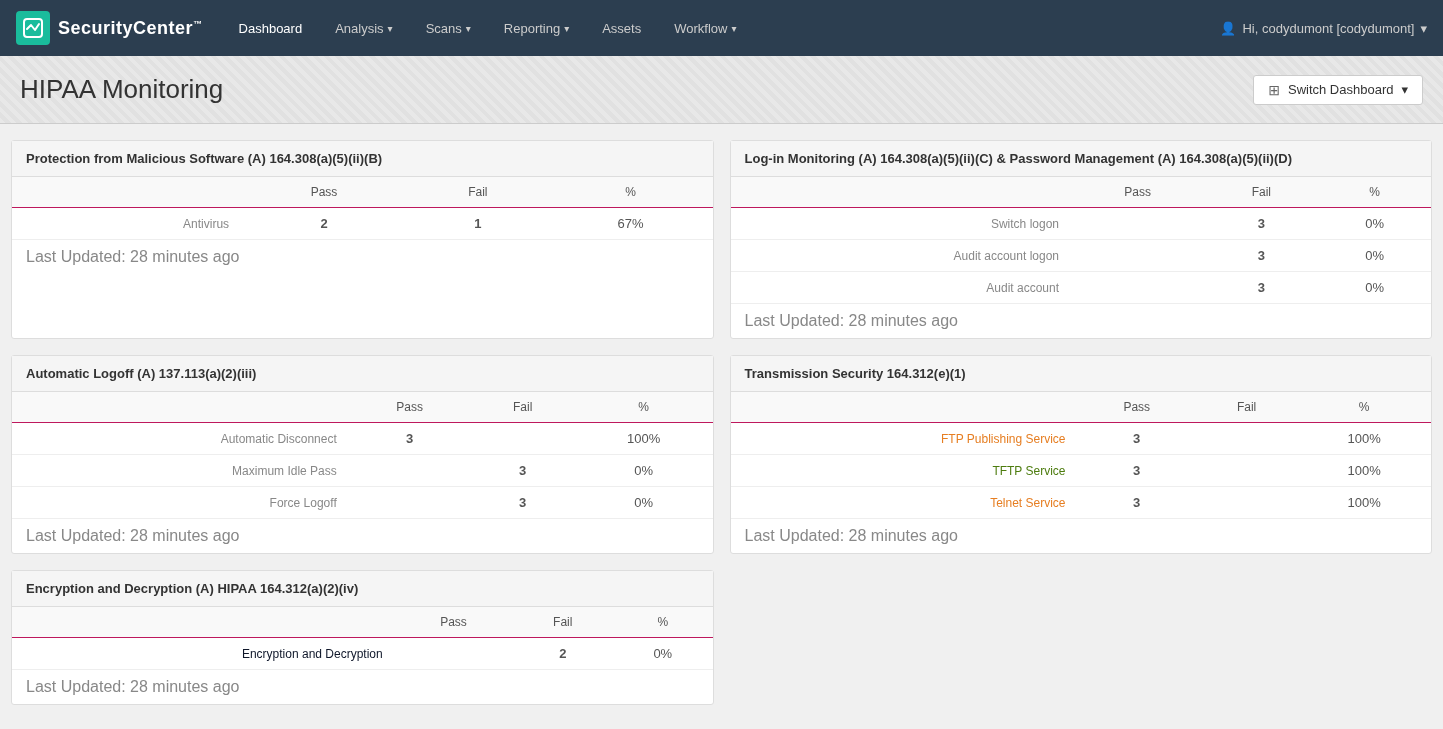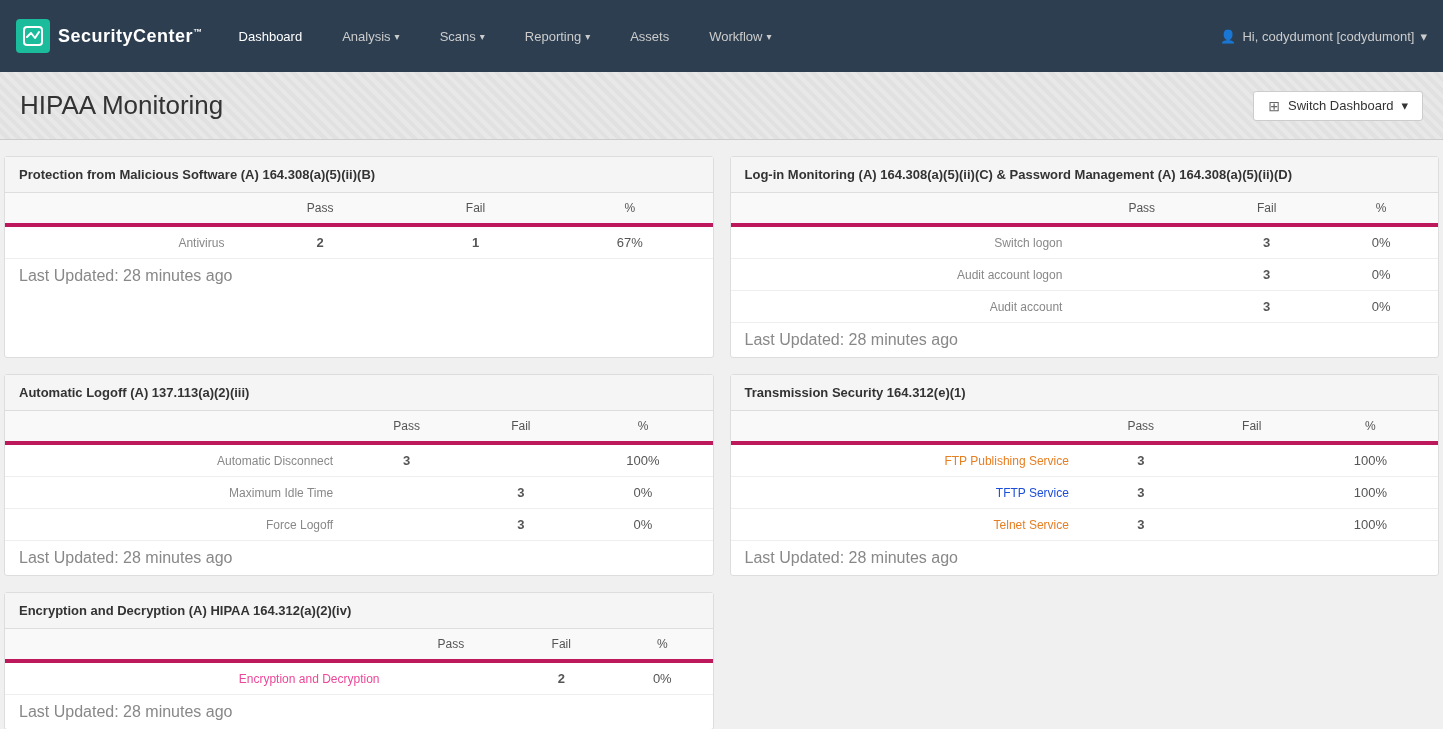--- a/index.html
+++ b/index.html
@@ -4,42 +4,42 @@
   <style>
     * { box-sizing: border-box; margin: 0; padding: 0; }
     body { font-family: Arial, sans-serif; font-size: 13px; background: #f0f0f0; color: #333; }
 
     
     .navbar {
       background: #2c3e50;
       display: flex;
       align-items: center;
       padding: 0 16px;
-      height: 72px;
+      height: 56px;
       position: relative;
     }
     .navbar-brand {
       display: flex;
       align-items: center;
       margin-right: 24px;
     }
     .brand-icon {
       width: 34px;
       height: 34px;
       background: #1abc9c;
       border-radius: 4px;
       display: flex;
       align-items: center;
       justify-content: center;
       margin-right: 8px;
     }
     .brand-icon svg { width: 22px; height: 22px; }
     .brand-text { color: #fff; font-size: 18px; font-weight: bold; letter-spacing: 0.5px; }
     .brand-text sup { font-size: 9px; vertical-align: super; }
-    .nav-items { display: flex; align-items: center; gap: 16px; flex: 1; }
+    .nav-items { display: flex; align-items: center; gap: 9px; flex: 1; }
     .nav-item {
       color: #ccc;
       padding: 8px 12px;
       cursor: pointer;
       font-size: 13px;
       display: flex;
       align-items: center;
       gap: 4px;
       border-radius: 3px;
       white-space: nowrap;
@@ -85,21 +85,21 @@
       display: flex;
       align-items: center;
       gap: 8px;
       font-size: 13px;
       color: #333;
     }
     .grid-icon { color: #666; font-size: 14px; }
 
     
     .main-content {
-      padding: 16px 4px;
+      padding: 16px 11px;
       display: grid;
       grid-template-columns: 1fr 1fr;
       gap: 16px;
     }
 
     
     .card {
       background: #fff;
       border: 1px solid #ddd;
       border-radius: 3px;
@@ -120,21 +120,21 @@
       border-top: 1px solid #eee;
     }
 
     
     .data-table {
       width: 100%;
       border-collapse: collapse;
     }
     .data-table th {
       background: #f9f9f9;
-      border-bottom: 4px solid #be185d;
+      border-bottom: 1px solid #be185d;
       padding: 8px 12px;
       text-align: center;
       font-size: 12px;
       color: #555;
       font-weight: normal;
     }
     .data-table th:first-child { text-align: left; }
     .data-table td {
       padding: 8px 12px;
       border-bottom: 1px solid #eee;
@@ -270,21 +270,21 @@
           </tr>
         </thead>
         <tbody>
           <tr>
             <td>Automatic Disconnect</td>
             <td class="val-green">3</td>
             <td></td>
             <td>100%</td>
           </tr>
           <tr>
-            <td>Maximum Idle Time</td>
+            <td>Maximum Idle Pass</td>
             <td></td>
             <td class="val-red">3</td>
             <td>0%</td>
           </tr>
           <tr>
             <td>Force Logoff</td>
             <td></td>
             <td class="val-red">3</td>
             <td>0%</td>
           </tr>
@@ -307,21 +307,21 @@
           </tr>
         </thead>
         <tbody>
           <tr>
             <td style="color:#e67e22">FTP Publishing Service</td>
             <td class="val-green">3</td>
             <td></td>
             <td>100%</td>
           </tr>
           <tr>
-            <td style="color:#1d4ed8">TFTP Service</td>
+            <td style="color:#4d7c0f">TFTP Service</td>
             <td class="val-green">3</td>
             <td></td>
             <td>100%</td>
           </tr>
           <tr>
             <td style="color:#e67e22">Telnet Service</td>
             <td class="val-green">3</td>
             <td></td>
             <td>100%</td>
           </tr>
@@ -338,21 +338,21 @@
         <thead>
           <tr>
             <th></th>
             <th>Pass</th>
             <th>Fail</th>
             <th>%</th>
           </tr>
         </thead>
         <tbody>
           <tr>
-            <td style="color:#ec4899">Encryption and Decryption</td>
+            <td style="color:#0f172a">Encryption and Decryption</td>
             <td></td>
             <td class="val-orange">2</td>
             <td>0%</td>
           </tr>
         </tbody>
       </table>
     </div>
     <div class="card-footer">Last Updated: 28 minutes ago</div>
   </div>
 

